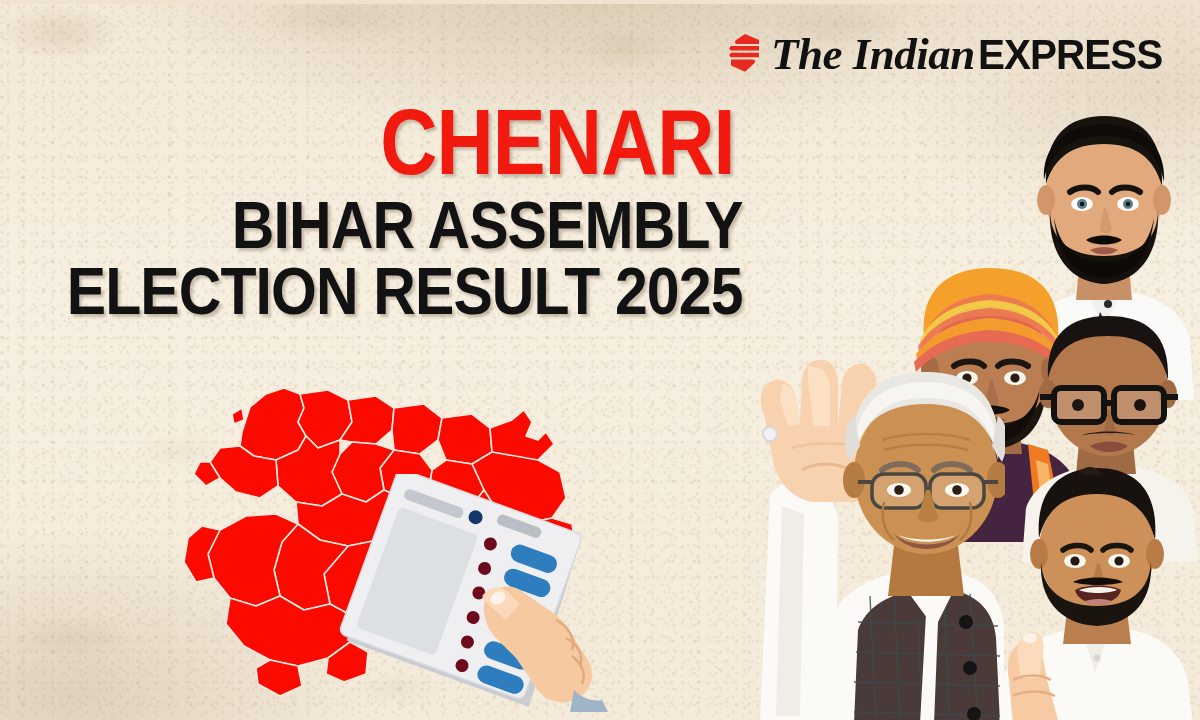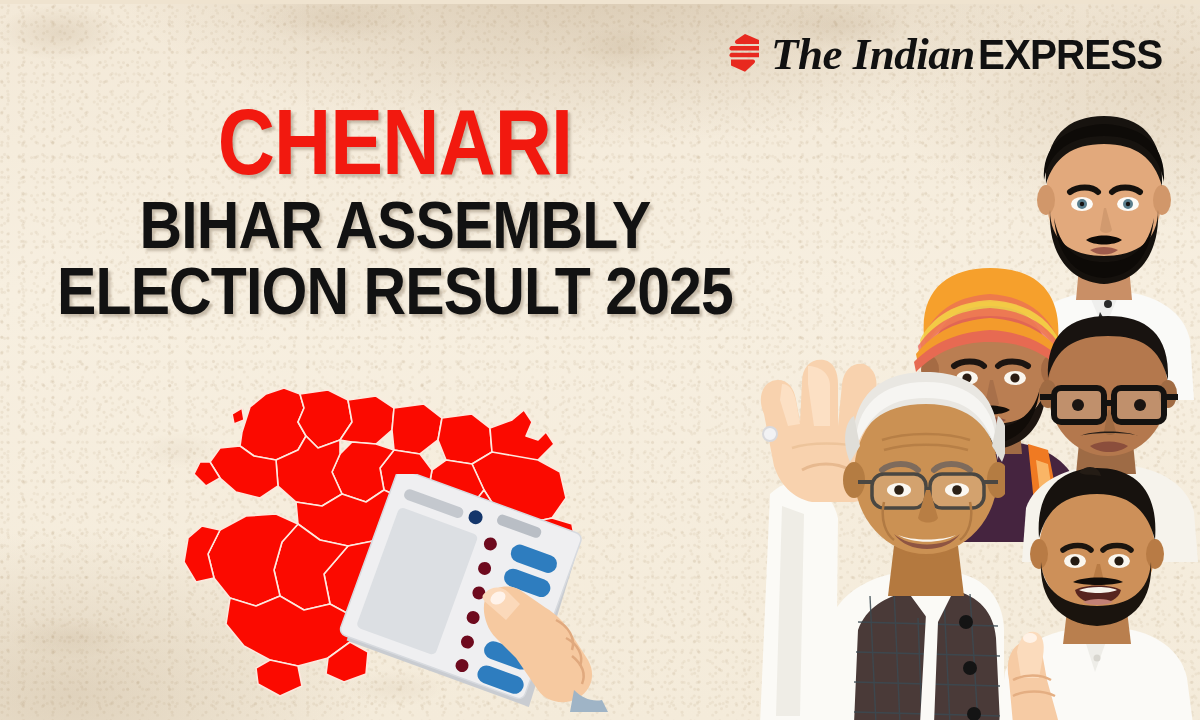--- a/index.html
+++ b/index.html
@@ -64,21 +64,21 @@
   }
   .ie-express {
     font-family:"Liberation Sans", sans-serif;
     font-weight:700; font-size:43px; line-height:1;
     color:#111; letter-spacing:-1px;
     transform:scaleX(.94); transform-origin:left bottom;
     margin-left:3px;
   }
 
   
-  #headline { position:absolute; left:0; top:96px; width:790px; z-index:35; text-align:center; }
+  #headline { position:absolute; left:0; top:96px; width:790px; z-index:35; text-align:right; }
   .hl {
     font-family:"Liberation Sans", sans-serif;
     font-weight:700; line-height:.92;
     letter-spacing:-1px; white-space:nowrap;
     text-shadow:3px 3px 3px rgba(90,70,45,.30);
   }
   #hl-seat {
     color:#f2190f; font-size:92px;
     transform:scaleX(.86); transform-origin:center;
     margin-bottom:9px;

